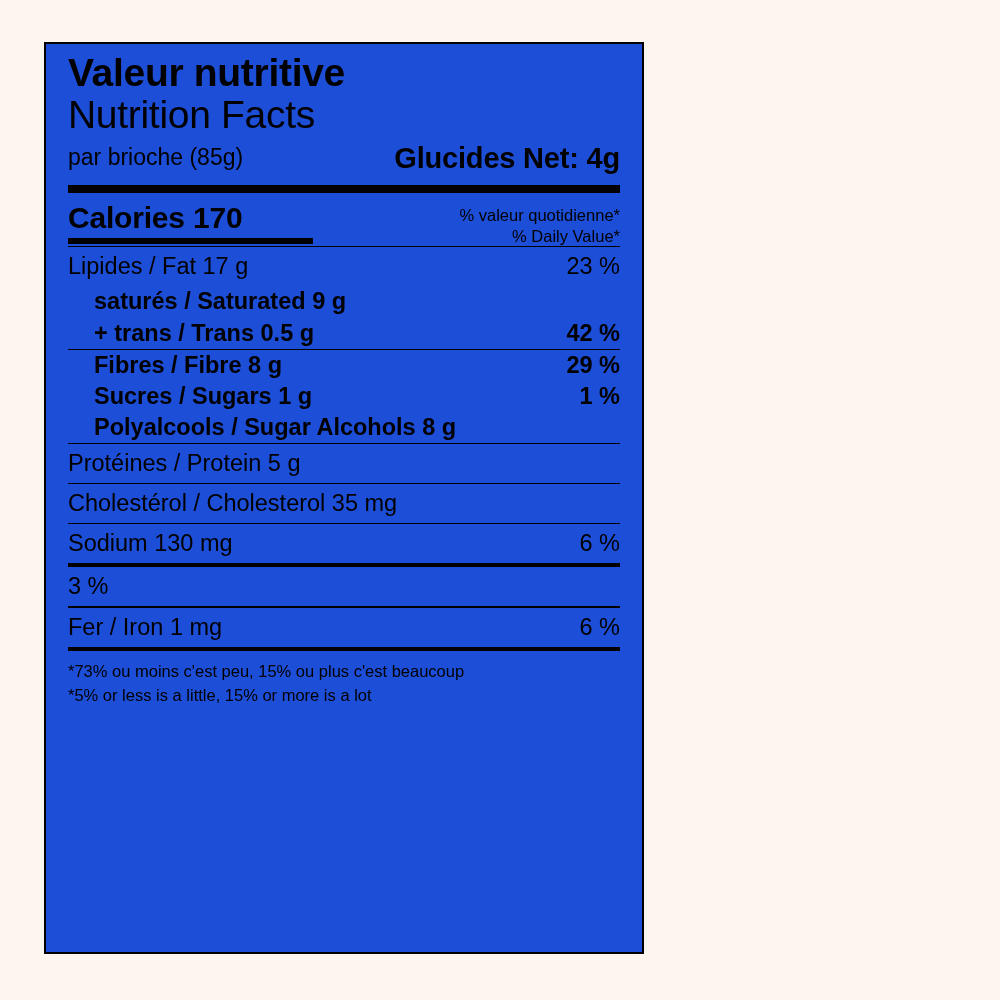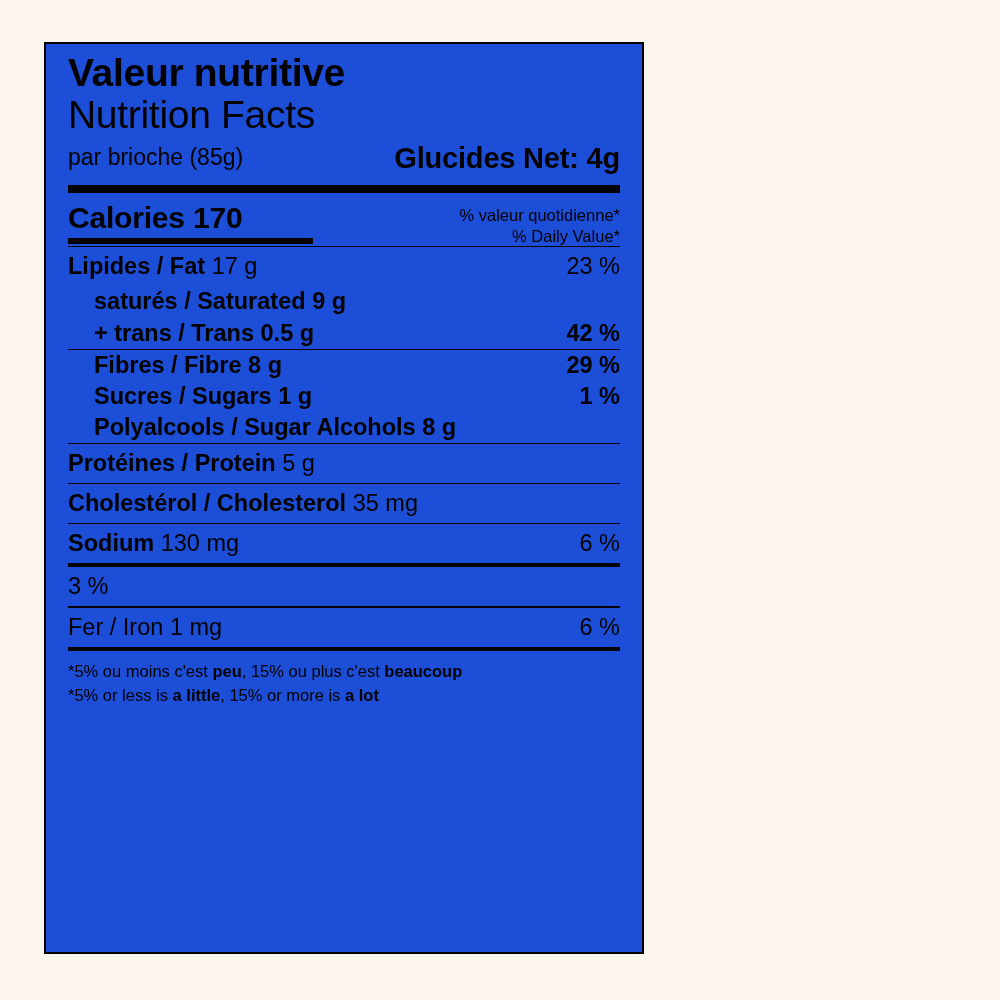--- a/index.html
+++ b/index.html
@@ -98,21 +98,21 @@
     display: flex;
     justify-content: space-between;
     align-items: baseline;
     font-size: 23.5px;
     padding: 6px 0 6px 0;
     line-height: 1.15;
   }
   .line .lbl { white-space: nowrap; }
   .line .val { white-space: nowrap; }
   .indent { padding-left: 26px; font-weight: bold; }
-  .b { font-weight: bold; text-align: center; }
+  .b { font-weight: normal; text-align: center; }
   .tight { padding-top: 2px; padding-bottom: 2px; }
 
   .footnotes {
     font-size: 16.5px;
     line-height: 1.5;
     padding-top: 8px;
   }
 
   
   .ingredients-wrap {
@@ -202,20 +202,20 @@
   <div class="rule-thin"></div>
   <div class="rule-thin"></div>
   <div class="line">
     <div class="lbl"><span>Fer / Iron</span> <span>1 mg</span></div>
     <div class="val">6 %</div>
   </div>
 
   <div class="rule-med"></div>
 
   <div class="footnotes">
-    <div><span>*5% ou moins c'est </span><span class="b">peu</span><span>, 15% ou plus c'est </span><span class="b">beaucoup</span></div>
+    <div><span>*73% ou moins c'est </span><span class="b">peu</span><span>, 15% ou plus c'est </span><span class="b">beaucoup</span></div>
     <div><span>*5% or less is </span><span class="b">a little</span><span>, 15% or more is </span><span class="b">a lot</span></div>
   </div>
 </div>
 
 <div class="ingredients-wrap">
   
 </div>
 
 </body></html>

